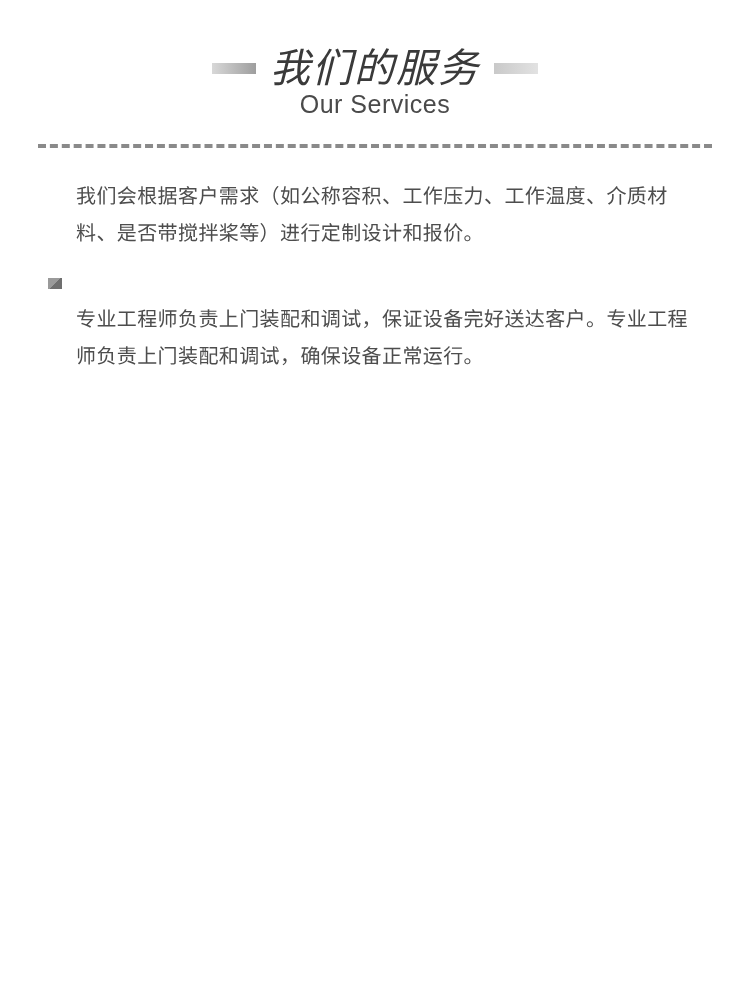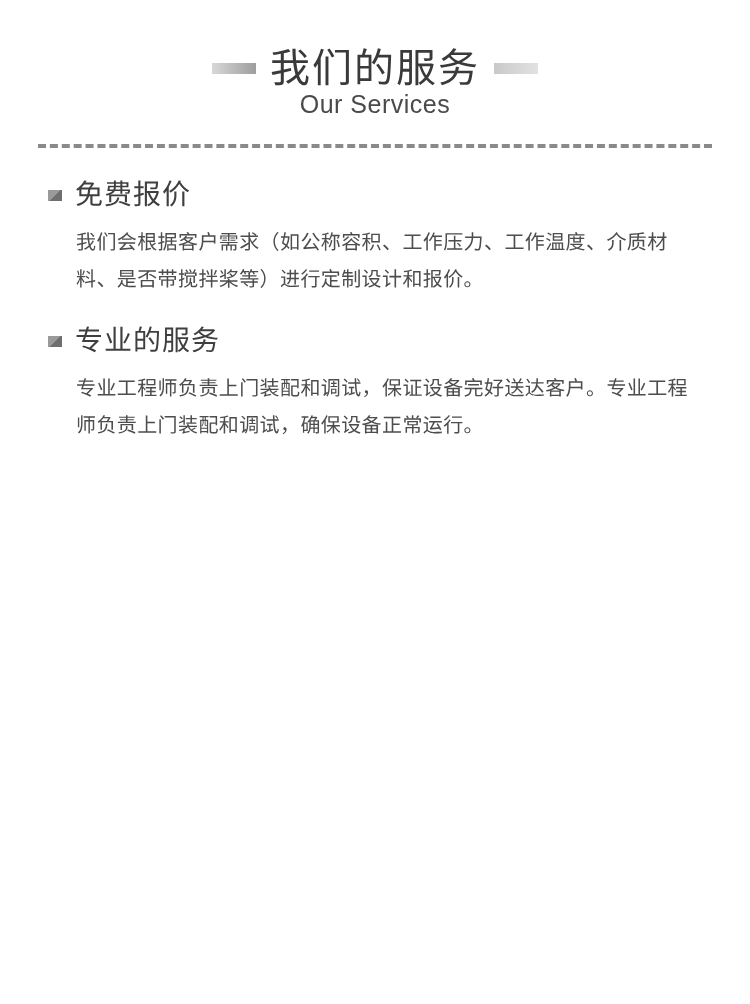--- a/index.html
+++ b/index.html
@@ -45,20 +45,21 @@
     background: linear-gradient(to right, #c9c9c9, #e2e2e2);
   }
 
   .main-title {
     font-size: 40px;
     line-height: 44px;
     font-weight: normal;
     color: #3a3a3a;
     letter-spacing: 2px;
     margin: 0;
+    font-style: italic;
   }
 
   .sub-title {
     font-size: 25px;
     line-height: 28px;
     color: #4a4a4a;
     letter-spacing: 0.5px;
   }
 
   .divider {
@@ -119,31 +120,26 @@
       <h1 class="main-title">我们的服务</h1>
       <span class="title-deco right"></span>
     </div>
     <div class="sub-title">Our Services</div>
     <div class="divider"></div>
   </div>
 
   <div class="services">
 
     <div class="service">
-      <div class="service-head">
-        <span class="bullet"></span>
-        <span class="service-title">免费报价</span>
-      </div>
       <p class="service-body">我们会根据客户需求（如公称容积、工作压力、工作温度、介质材料、是否带搅拌桨等）进行定制设计和报价。</p>
     </div>
 
 
 
     <div class="service">
       <div class="service-head">
         <span class="bullet"></span>
-        <span class="service-title">专业的服务</span>
       </div>
       <p class="service-body">专业工程师负责上门装配和调试，保证设备完好送达客户。专业工程师负责上门装配和调试，确保设备正常运行。</p>
     </div>
 
   </div>
 </div>
 
 </body></html>

